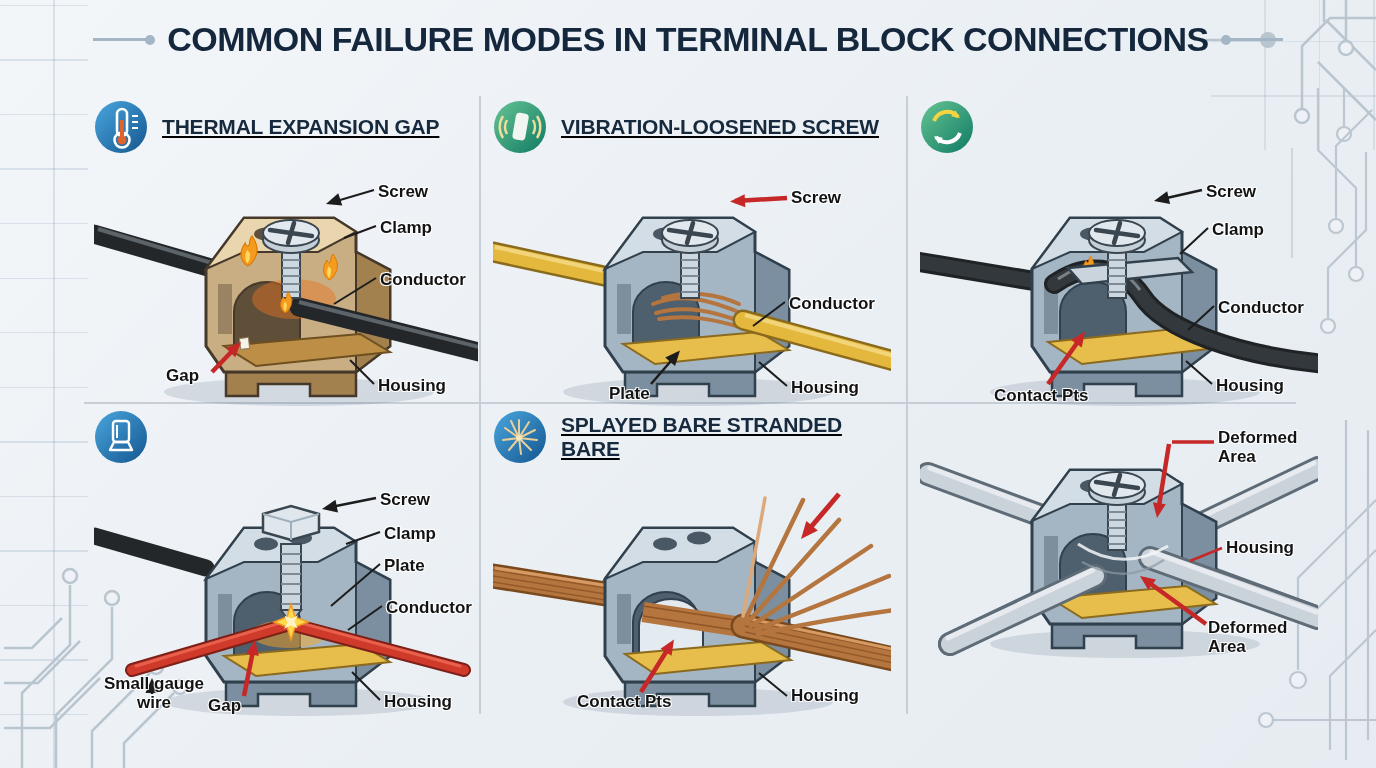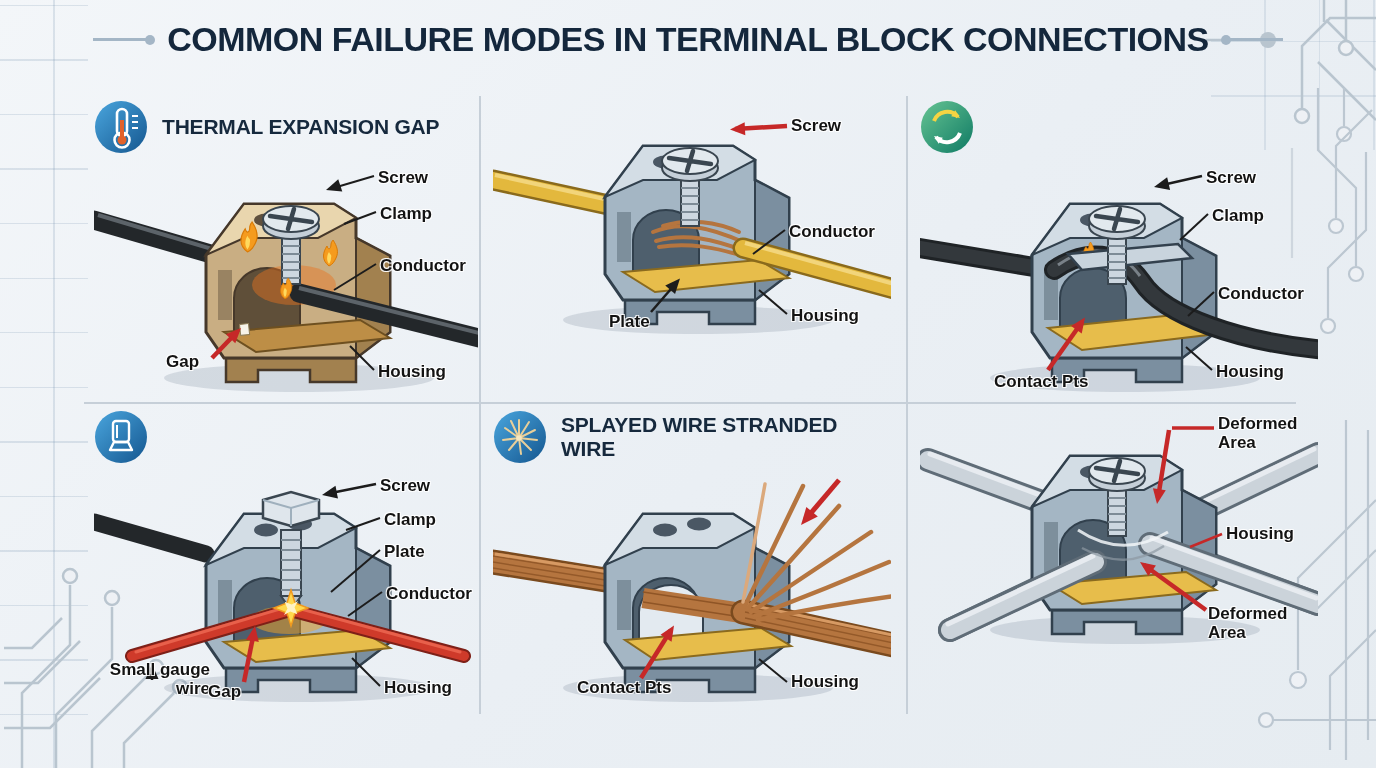--- a/index.html
+++ b/index.html
@@ -14,32 +14,32 @@
   .grid-tr{right:0;top:0;width:165px;height:150px;opacity:.8;}
   .circuit{position:absolute;pointer-events:none;}
   .title-row{position:absolute;top:20px;left:0;width:1376px;display:flex;align-items:center;justify-content:center;gap:16px;}
   .deco{width:58px;height:3px;background:#a4b6c6;position:relative;}
   .deco .dot{position:absolute;top:-3.5px;width:10px;height:10px;border-radius:50%;background:#a4b6c6;}
   .deco-l .dot{right:-4px;} .deco-r .dot{left:-4px;}
   h1{margin:0;font-size:34px;font-weight:bold;color:#14273c;letter-spacing:-.5px;white-space:nowrap;}
   .vdiv,.hdiv{position:absolute;background:#c6cfd8;}
   .panels{position:absolute;left:80px;top:92px;display:grid;
           grid-template-columns:399px 427px 424px;grid-template-rows:310px 364px;}
-  .panel{position:relative;padding:6px 0 4px 14px;box-sizing:border-box;}
+  .panel{position:relative;padding:6px 0 4px 14px;box-sizing:border-box;text-decoration:underline;}
   .panel-header{display:flex;align-items:center;gap:14px;height:58px;}
   .picon{width:54px;height:54px;flex:0 0 54px;}
   h2{margin:0;font-size:21px;font-weight:bold;color:#16293d;line-height:1.12;letter-spacing:-.2px;max-width:330px;}
   .narrow h2{max-width:245px;}
-  .art{position:relative;margin-top:4px;width:398px;height:250px;overflow:hidden;}
+  .art{position:relative;margin-top:18px;width:398px;height:250px;overflow:hidden;}
   .panel:nth-child(3n+1) .art{width:384px;}
   .art svg.scene{position:absolute;left:0;top:0;}
   .lbl{position:absolute;font-weight:bold;font-size:17px;line-height:1.12;color:#131313;white-space:nowrap;
        text-shadow:-1px -1px 0 rgba(255,255,255,.85),1px -1px 0 rgba(255,255,255,.85),
                    -1px 1px 0 rgba(255,255,255,.85),1px 1px 0 rgba(255,255,255,.85);}
-  .wrapc{white-space:normal;width:112px;text-align:right;}
+  .wrapc{white-space:normal;width:112px;text-align:center;}
   .wrapl{white-space:normal;width:92px;}
   .defs-hidden{position:absolute;width:0;height:0;overflow:hidden;}
 </style>
 </head>
 <body>
 
 <svg class="defs-hidden" aria-hidden="true">
   <defs>
     <linearGradient id="gBlue" x1="0" y1="0" x2="1" y2="1">
       <stop offset="0" stop-color="#4aa6de"></stop>
@@ -201,20 +201,29 @@
       </svg>
       <span class="lbl" style="left:284px;top:8px;">Screw</span>
       <span class="lbl" style="left:286px;top:44px;">Clamp</span>
       <span class="lbl" style="left:286px;top:96px;">Conductor</span>
       <span class="lbl" style="left:284px;top:202px;">Housing</span>
       <span class="lbl" style="left:72px;top:192px;">Gap</span>
     </div>
   </section>
 
   <section class="panel">
+    <header class="panel-header">
+      <svg class="picon" viewBox="0 0 54 54">
+        <circle cx="27" cy="27" r="26" fill="url(#gGreen)"></circle>
+        <rect x="21" y="13" width="13" height="27" rx="4" fill="#f2f6f2" transform="rotate(10 27 27)"></rect>
+        <path d="M14,20 a14,14 0 0 0 0,14 M10,16 a20,20 0 0 0 0,22" stroke="#f0de9e" stroke-width="2.4" fill="none"></path>
+        <path d="M40,20 a14,14 0 0 1 0,14 M44,16 a20,20 0 0 1 0,22" stroke="#f0de9e" stroke-width="2.4" fill="none"></path>
+      </svg>
+      <h2>VIBRATION-LOOSENED SCREW</h2>
+    </header>
     <div class="art">
       <svg class="scene" width="405" height="242" viewBox="0 0 405 242" style="--cb:#a4b6c4;--ct:#d3dde5;--cd:#7b8fa0;--cc:#4e5f6d;--ck:#31404d;">
         <g>
           <line x1="0" y1="78" x2="148" y2="110" stroke="#8a6a1c" stroke-width="21" stroke-linecap="round"></line>
           <line x1="0" y1="78" x2="148" y2="110" stroke="#e3b83d" stroke-width="16" stroke-linecap="round"></line>
           <line x1="2" y1="73" x2="148" y2="105" stroke="#f6dd8b" stroke-width="4" opacity=".8"></line>
         </g>
         <use href="#tblock"></use>
         <path d="M130,170 L266,158 L296,176 L162,190 Z" fill="#e7bd4b" stroke="#8a6a1e" stroke-width="2"></path>
         <g stroke="#b5753f" stroke-width="4" fill="none" stroke-linecap="round">
@@ -354,21 +363,21 @@
   <section class="panel">
     <header class="panel-header">
       <svg class="picon" viewBox="0 0 54 54">
         <circle cx="27" cy="27" r="26" fill="url(#gBlue)"></circle>
         <g stroke="#e8cf9a" stroke-width="2" stroke-linecap="round">
           <path d="M26,28 L26,10 M26,28 L36,12 M26,28 L42,20 M26,28 L44,30 M26,28 L38,40"></path>
           <path d="M26,28 L28,44 M26,28 L16,40 M26,28 L10,30 M26,28 L12,18 M26,28 L18,11"></path>
         </g>
         <circle cx="26" cy="28" r="2.8" fill="#f5e7c0"></circle>
       </svg>
-      <h2>SPLAYED WIRE STRANDED WIRE</h2>
+      <h2>SPLAYED BARE STRANDED BARE</h2>
     </header>
     <div class="art">
       <svg class="scene" width="405" height="250" viewBox="0 0 405 250" style="--cb:#a4b6c4;--ct:#d3dde5;--cd:#7b8fa0;--cc:#4e5f6d;--ck:#31404d;">
         <g>
           <line x1="0" y1="92" x2="150" y2="116" stroke="#7a4a1e" stroke-width="25" stroke-linecap="round"></line>
           <line x1="0" y1="92" x2="150" y2="116" stroke="#b5753f" stroke-width="20" stroke-linecap="round"></line>
           <path d="M0,86 L150,110 M0,92 L150,116 M0,98 L150,122" stroke="#8f5526" stroke-width="1.5" opacity=".85"></path>
           <line x1="2" y1="84" x2="148" y2="107" stroke="#d79a63" stroke-width="3"></line>
         </g>
         <use href="#tblock"></use>

